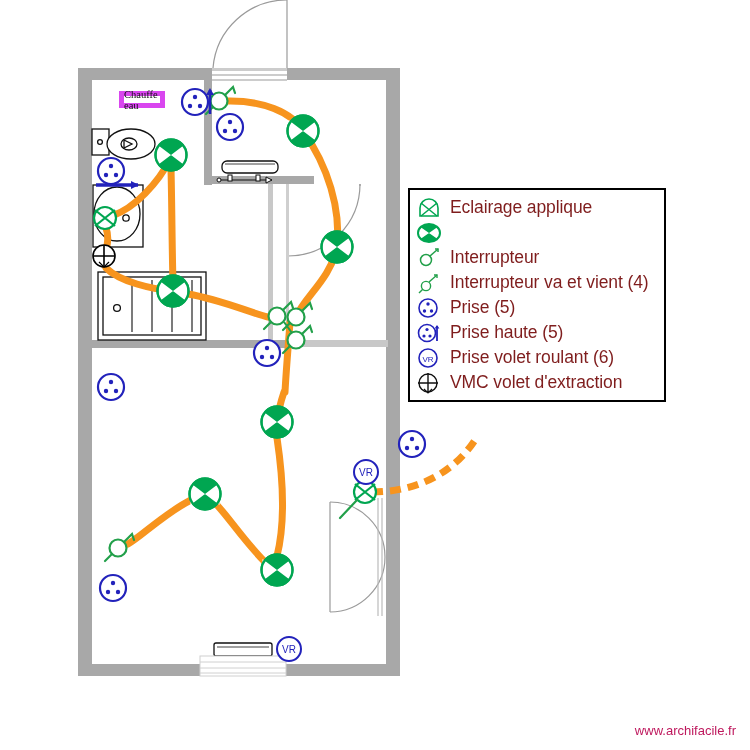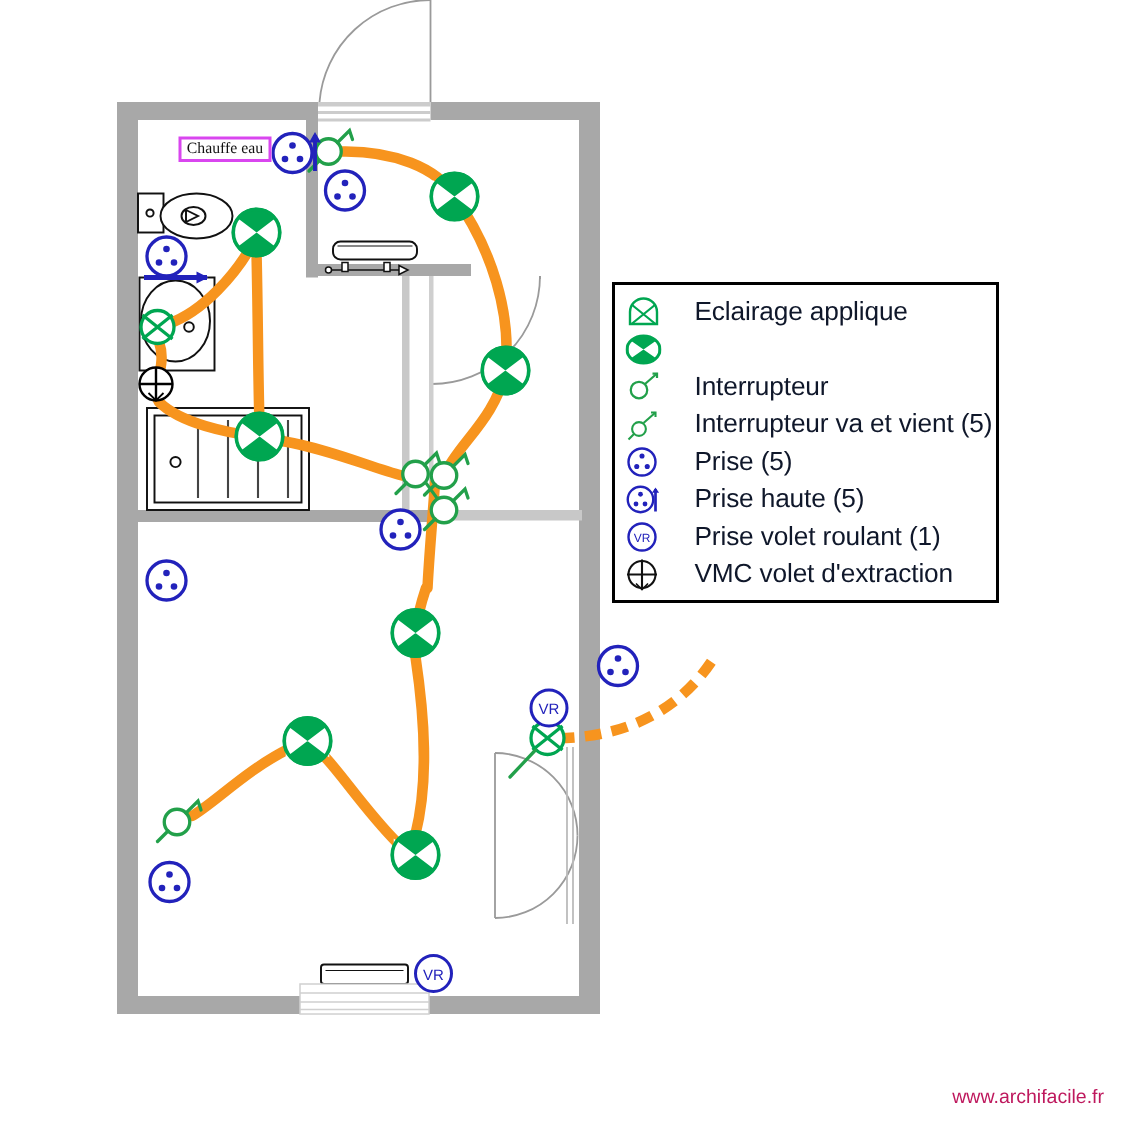--- a/index.html
+++ b/index.html
@@ -28,41 +28,41 @@
     align-items:center;
     height:25px;
   }
   .legend-sym{
     width:26px;height:24px;
     flex:0 0 26px;
     display:flex;align-items:center;justify-content:center;
   }
   .legend-label{
     font-size:17.5px;
-    color:#0f172a;
+    color:#7f1d1d;
     white-space:nowrap;
-    margin-left:21px;
+    margin-left:8px;
     letter-spacing:-0.1px;
   }
 
   
   #watermark{
     position:absolute;
     right:14px; bottom:12px;
     font-size:13px;
     color:#be185d;
     font-family:"Liberation Sans", sans-serif;
   }
 
   
   #chauffe-eau-label{
     position:absolute;
     left:119px; top:91px;
-    width:62px; height:17px;
-    border:2px solid #d946ef;
+    width:46px; height:17px;
+    border:5px solid #d946ef;
     background:#ffffff;
     font-family:"Liberation Serif", serif;
     font-size:10.5px;
     color:#111111;
     display:flex;align-items:center;justify-content:center;
     box-sizing:border-box;
   }
 </style>
 </head>
 <body>
@@ -345,21 +345,21 @@
 
     <div class="legend-row">
       <span class="legend-sym">
         <svg width="24" height="22" viewBox="0 0 24 22">
           <circle cx="9" cy="14" r="4.6" fill="#ffffff" stroke="#22A04A" stroke-width="1.4"></circle>
           <path d="M12 10 L20 3" stroke="#22A04A" stroke-width="1.4" fill="none"></path>
           <path d="M17 3 L20 3 L20 6" stroke="#22A04A" stroke-width="1.4" fill="none"></path>
           <path d="M6 17 L2 21" stroke="#22A04A" stroke-width="1.4" fill="none"></path>
         </svg>
       </span>
-      <span class="legend-label">Interrupteur va et vient (5)</span>
+      <span class="legend-label">Interrupteur va et vient (4)</span>
     </div>
 
     <div class="legend-row">
       <span class="legend-sym">
         <svg width="24" height="22" viewBox="0 0 24 22">
           <circle cx="11" cy="11" r="9" fill="#ffffff" stroke="#2222BB" stroke-width="1.6"></circle>
           <circle cx="11" cy="7" r="1.7" fill="#2222BB"></circle>
           <circle cx="7.5" cy="14" r="1.7" fill="#2222BB"></circle>
           <circle cx="14.5" cy="14" r="1.7" fill="#2222BB"></circle>
         </svg>
@@ -381,21 +381,21 @@
       <span class="legend-label">Prise haute (5)</span>
     </div>
 
     <div class="legend-row">
       <span class="legend-sym">
         <svg width="24" height="22" viewBox="0 0 24 22">
           <circle cx="11" cy="11" r="9" fill="#ffffff" stroke="#2222BB" stroke-width="1.6"></circle>
           <text x="11" y="14.5" text-anchor="middle" font-family="Liberation Sans, sans-serif" font-size="8" fill="#2222BB">VR</text>
         </svg>
       </span>
-      <span class="legend-label">Prise volet roulant (1)</span>
+      <span class="legend-label">Prise volet roulant (6)</span>
     </div>
 
     <div class="legend-row">
       <span class="legend-sym">
         <svg width="24" height="22" viewBox="0 0 24 22">
           <circle cx="11" cy="11" r="9" fill="#ffffff" stroke="#111111" stroke-width="1.4"></circle>
           <path d="M11 1 L11 21 M1 11 L21 11" stroke="#111111" stroke-width="1.4"></path>
           <path d="M7 17 L11 21 L15 17" stroke="#111111" stroke-width="1.1" fill="none"></path>
         </svg>
       </span>

